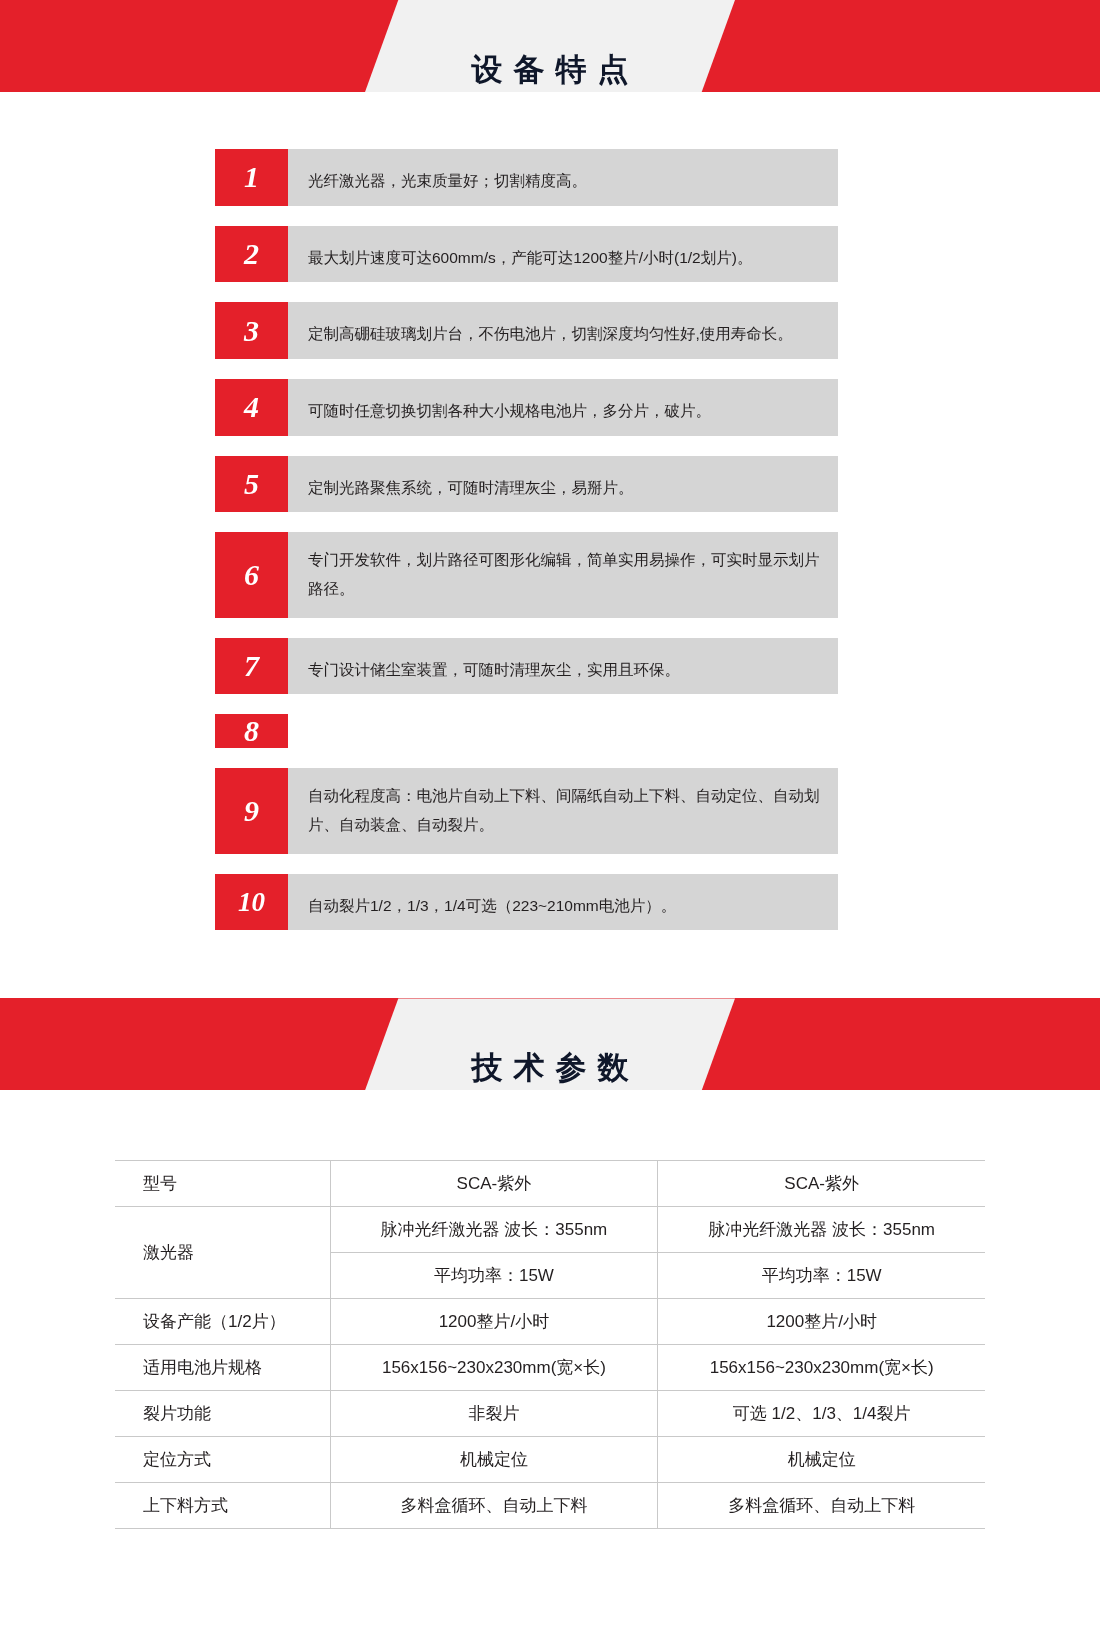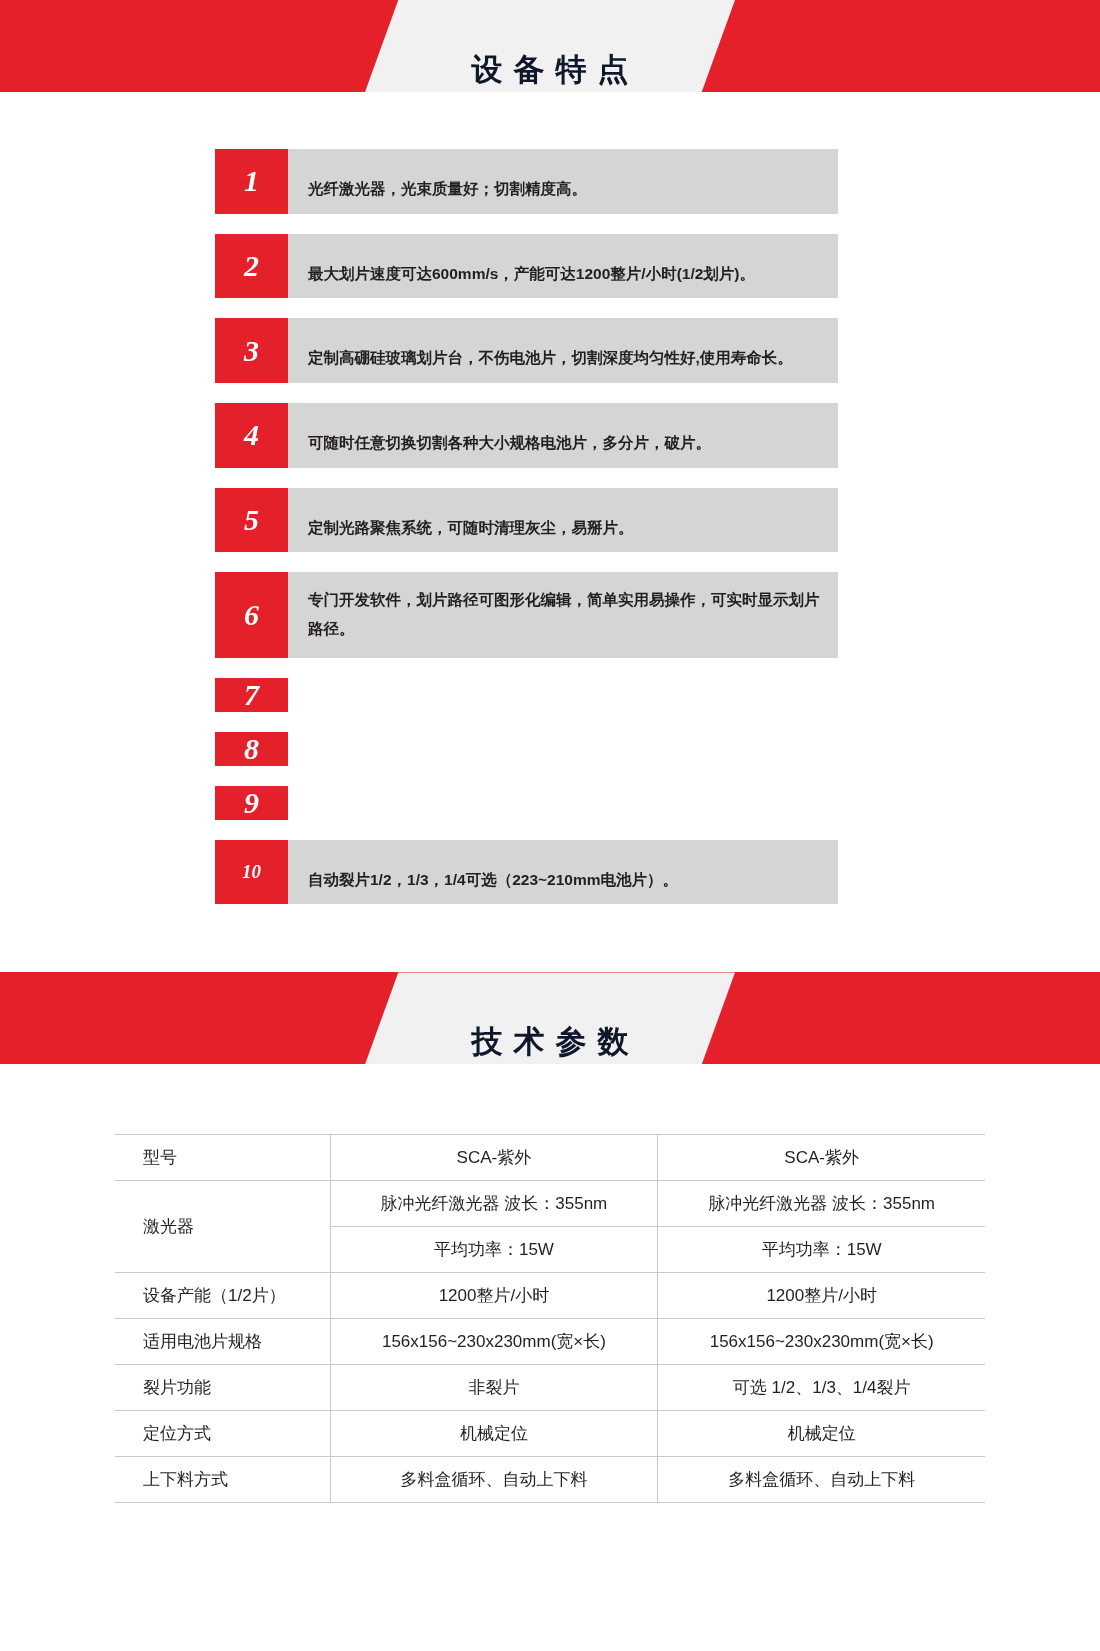--- a/index.html
+++ b/index.html
@@ -67,31 +67,30 @@
     background: #e4202a;
     color: #ffffff;
     font-style: italic;
     font-weight: bold;
     font-size: 30px;
     display: flex;
     align-items: center;
     justify-content: center;
     font-family: "Liberation Serif", "DejaVu Serif", serif;
   }
-  .feature-num.wide { font-size: 19px; }
+  .feature-num.wide { font-size: 27px; }
   .feature-text {
     flex: 1 1 auto;
     background: #d5d5d5;
     color: #231f20;
     font-size: 15.5px;
     line-height: 1.85;
     display: flex;
     align-items: center;
-    padding: 26px 18px 10px 20px;
-    font-weight: bold;
+    padding: 18px 18px 10px 20px;
   }
   .feature-row.tall .feature-text { padding-top: 14px; padding-bottom: 14px; }
 
   
   .band-wrap {
     position: relative;
     margin-top: 68px;
   }
 
   
@@ -157,28 +156,30 @@
     <div class="feature-text">定制光路聚焦系统，可随时清理灰尘，易掰片。</div>
   </div>
 
   <div class="feature-row tall">
     <div class="feature-num">6</div>
     <div class="feature-text">专门开发软件，划片路径可图形化编辑，简单实用易操作，可实时显示划片路径。</div>
   </div>
 
   <div class="feature-row">
     <div class="feature-num">7</div>
+    <div class="feature-text">专门设计储尘室装置，可随时清理灰尘，实用且环保。</div>
   </div>
 
   <div class="feature-row">
     <div class="feature-num">8</div>
   </div>
 
   <div class="feature-row tall">
     <div class="feature-num">9</div>
+    <div class="feature-text">自动化程度高：电池片自动上下料、间隔纸自动上下料、自动定位、自动划片、自动装盒、自动裂片。</div>
   </div>
 
   <div class="feature-row">
     <div class="feature-num wide">10</div>
     <div class="feature-text">自动裂片1/2，1/3，1/4可选（223~210mm电池片）。</div>
   </div>
 
 </div>
 
 <div class="band-wrap">

